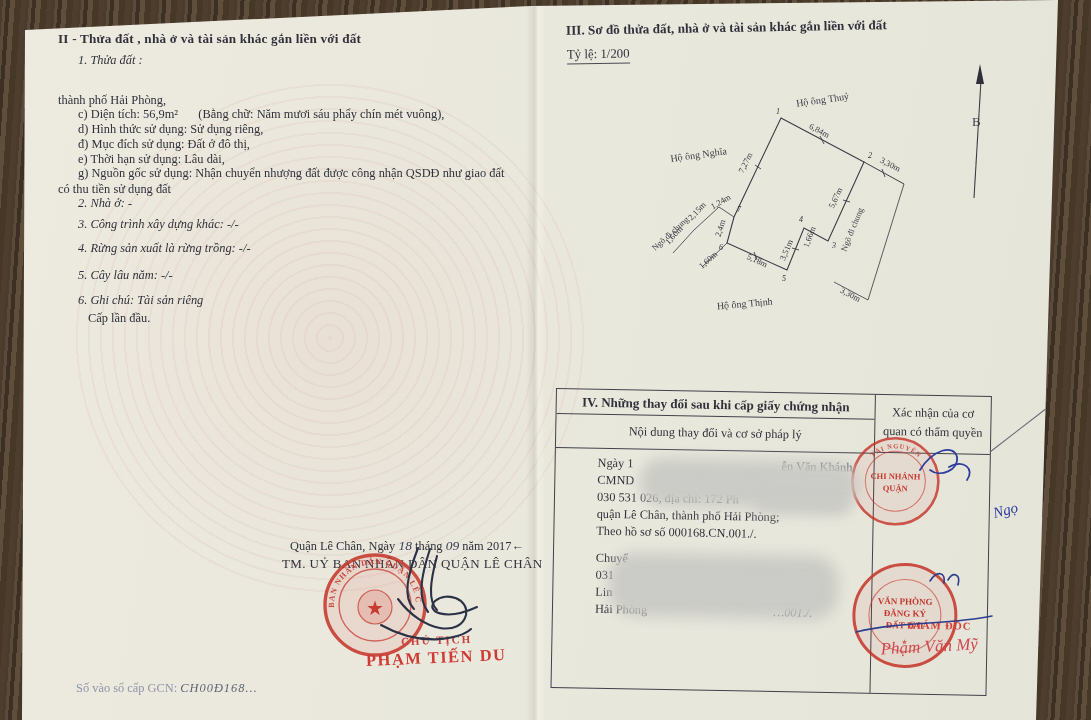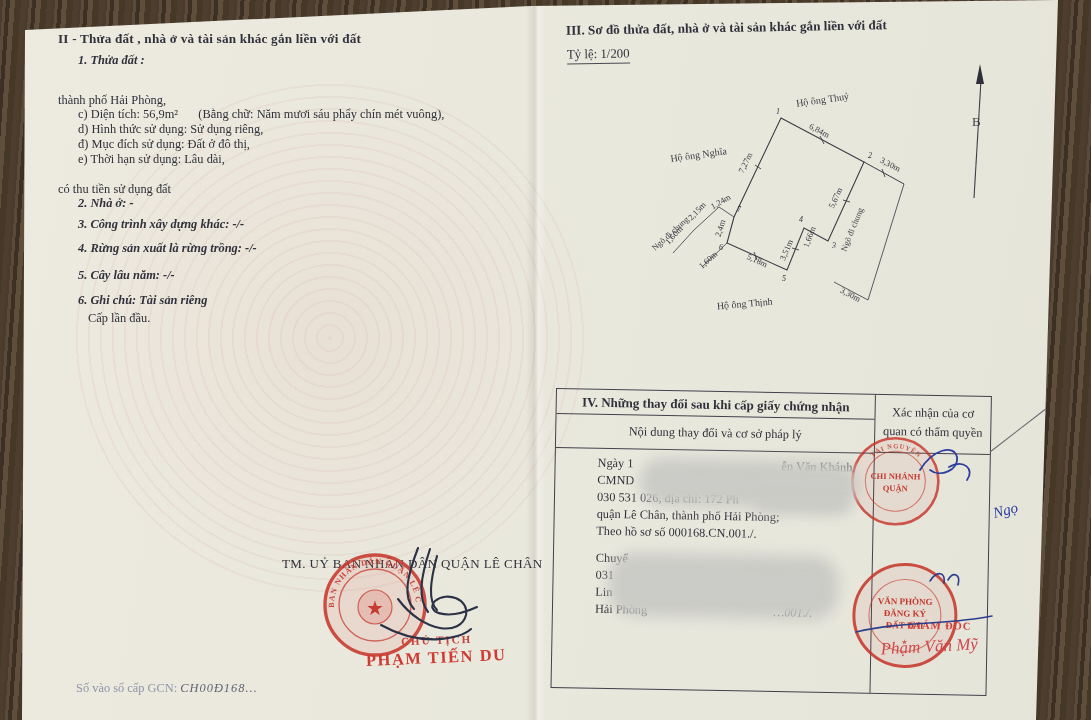--- a/index.html
+++ b/index.html
@@ -24,21 +24,21 @@
     background:repeating-radial-gradient(circle at 50% 50%,
       rgba(210,160,150,.12) 0 2px, rgba(210,160,150,0) 2px 12px);
     pointer-events:none;
   }
   .fold{
     position:absolute;left:526px;top:0;width:20px;height:720px;
     background:linear-gradient(90deg,rgba(0,0,0,0) 0%,rgba(95,85,70,.12) 42%,rgba(255,255,255,.28) 62%,rgba(0,0,0,0) 100%);
   }
   .ln{position:absolute;white-space:nowrap;color:#30313b;font-size:12.4px;}
   .bld{font-weight:bold;}
-  .bi{font-weight:bold;font-style:italic;}
+  .bi{font-weight:normal;font-style:italic;}
   .blurbox{display:inline-block;height:16px;background:#c8c8c4;border-radius:9px;filter:blur(5px);vertical-align:-3px;opacity:.95;}
   .blob{position:absolute;background:#cacac6;border-radius:26px;filter:blur(7px);opacity:.95;z-index:3;}
   .red{color:#c8403a;}
   .hand{font-style:italic;color:#3a4257;}
   .underl{border-bottom:1.2px solid #4a4a55;padding-bottom:1px;}
   
   .t4{position:absolute;left:556px;top:388px;width:434px;height:298px;
       transform:rotate(1.05deg);transform-origin:0 0;
       border:1.3px solid #41414b;display:flex;overflow:visible;font-size:12.3px;color:#30313b;}
   .t4l{width:318px;border-right:1.3px solid #41414b;display:flex;flex-direction:column;}
@@ -67,29 +67,37 @@
 
   <div class="ln" style="left:78px;top:107px">
     <span>c) Diện tích: 56,9m²</span>
     <span style="display:inline-block;width:14px"></span>
     <span>(Bằng chữ: Năm mươi sáu phẩy chín mét vuông),</span>
   </div>
 
   <div class="ln" style="left:78px;top:122px">d) Hình thức sử dụng: Sử dụng riêng,</div>
   <div class="ln" style="left:78px;top:137px">đ) Mục đích sử dụng: Đất ở đô thị,</div>
   <div class="ln" style="left:78px;top:152px">e) Thời hạn sử dụng: Lâu dài,</div>
+  <div class="ln" style="left:78px;top:166px">g) Nguồn gốc sử dụng: Nhận chuyển nhượng đất được công nhận QSDĐ như giao đất</div>
   <div class="ln" style="left:58px;top:182px">có thu tiền sử dụng đất</div>
 
   <div class="ln bi" style="left:78px;top:196px">2. Nhà ở: -</div>
   <div class="ln bi" style="left:78px;top:217px">3. Công trình xây dựng khác: -/-</div>
   <div class="ln bi" style="left:78px;top:241px">4. Rừng sản xuất là rừng trồng: -/-</div>
   <div class="ln bi" style="left:78px;top:268px">5. Cây lâu năm: -/-</div>
   <div class="ln bi" style="left:78px;top:293px">6. Ghi chú: Tài sản riêng</div>
   <div class="ln" style="left:88px;top:311px">Cấp lần đầu.</div>
 
+  <div class="ln" style="left:290px;top:538px">
+    <span>Quận Lê Chân, Ngày</span>
+    <span class="hand" style="font-size:13.5px">18</span>
+    <span>tháng</span>
+    <span class="hand" style="font-size:13.5px">09</span>
+    <span>năm 2017←</span>
+  </div>
   <div class="ln" style="left:282px;top:556px;font-size:13px;letter-spacing:.4px">TM. UỶ BAN NHÂN DÂN QUẬN LÊ CHÂN</div>
 
   <svg style="position:absolute;left:320px;top:550px" width="110" height="110" viewBox="0 0 110 110">
     <circle cx="55" cy="55" r="50" fill="rgba(214,72,60,.10)" stroke="rgba(198,50,40,.85)" stroke-width="3.4"></circle>
     <circle cx="55" cy="55" r="36" fill="none" stroke="rgba(198,50,40,.7)" stroke-width="1.4"></circle>
     <circle cx="55" cy="57" r="17" fill="rgba(214,72,60,.18)" stroke="rgba(198,50,40,.7)" stroke-width="1.2"></circle>
     <text x="55" y="65" text-anchor="middle" font-size="20" fill="rgba(193,45,36,.9)">★</text>
     <defs>
       <path id="sealArcTop" d="M 14,55 A 41,41 0 1 1 96,55"></path>
     </defs>

